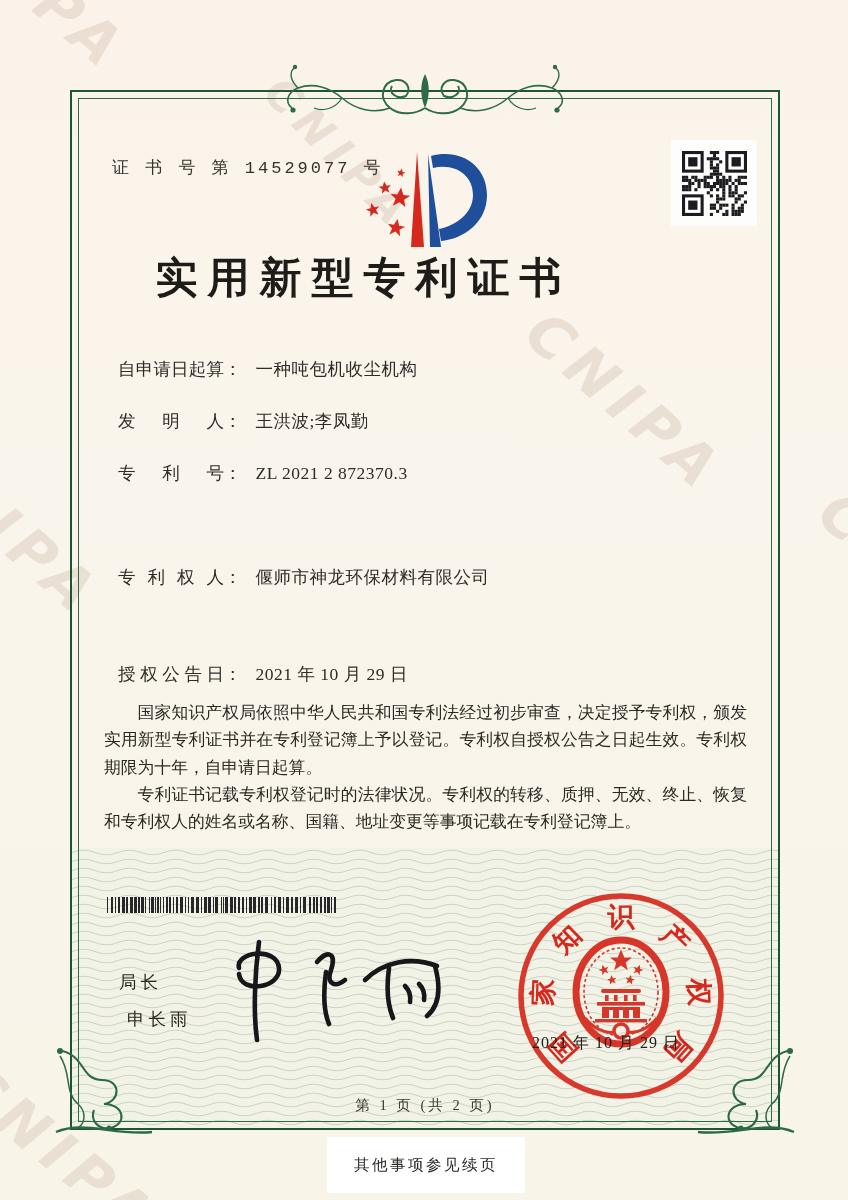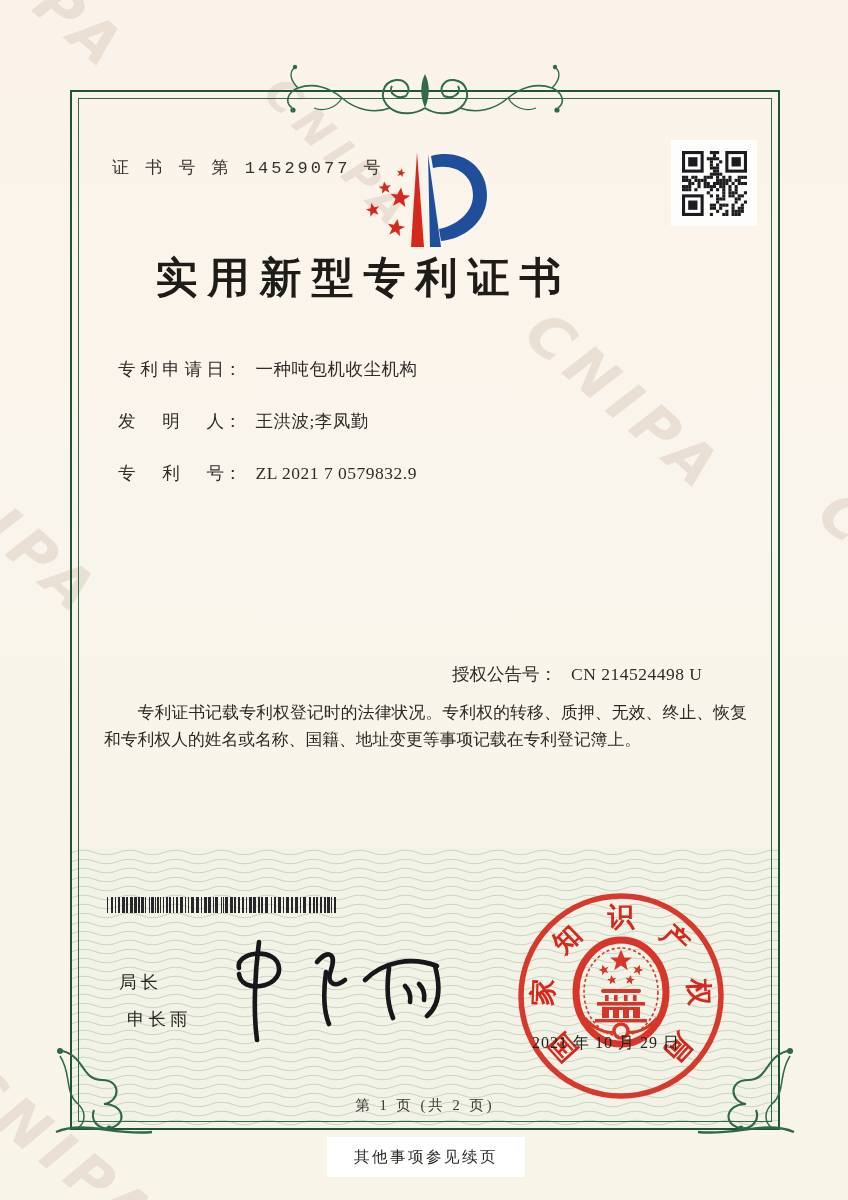--- a/index.html
+++ b/index.html
@@ -31,21 +31,21 @@
   .flabel2{display:inline-block;vertical-align:bottom;}
   .fvalue{display:inline-block;margin-left:14px;letter-spacing:.5px;}
   
   .bodytext{position:absolute;left:104px;top:699px;width:643px;font-size:16.8px;line-height:27.3px;text-align:justify;color:#2b2824;}
   .bodytext p{margin:0;text-indent:2em;}
   
   .role{position:absolute;left:119px;top:970px;font-size:17.5px;letter-spacing:4px;color:#2b2824;}
   .signname{position:absolute;left:127px;top:1007px;font-size:17.5px;letter-spacing:4px;color:#2b2824;}
   .pageno{position:absolute;left:70px;top:1096px;width:710px;text-align:center;font-size:14.5px;letter-spacing:3px;color:#3a3733;}
   .notebox{
-    position:absolute;left:327px;top:1137px;width:198px;height:40px;background:#ffffff;
+    position:absolute;left:327px;top:1137px;width:198px;height:56px;background:#ffffff;
     display:flex;align-items:center;justify-content:center;font-size:15.5px;letter-spacing:2.5px;color:#2b2824;
   }
   
   .seal{position:absolute;left:516px;top:890px;width:210px;height:214px;}
   .seal-char{
     position:absolute;left:90px;top:90px;width:30px;height:30px;line-height:30px;text-align:center;
     font-size:27px;font-weight:700;color:#d5291d;
   }
   .sealdate{position:absolute;left:532px;top:1033px;font-size:16px;letter-spacing:1px;color:#201e1c;white-space:nowrap;}
   .sig{position:absolute;left:213px;top:928px;}
@@ -259,33 +259,37 @@
         <rect x="48" y="6" width="9" height="9" fill="#1c1c20"></rect>
         <rect x="0" y="42" width="21" height="21" fill="#1c1c20"></rect>
         <rect x="3" y="45" width="15" height="15" fill="#fff"></rect>
         <rect x="6" y="48" width="9" height="9" fill="#1c1c20"></rect>
       </svg>
   </div>
 
   <div class="title">实用新型专利证书</div>
 
   <div class="frow" style="top:357px">
-    <span class="flabel">专利申请日</span><span>：</span><span class="fvalue">一种吨包机收尘机构</span>
+    <span class="flabel">自申请日起算</span><span>：</span><span class="fvalue">一种吨包机收尘机构</span>
   </div>
   <div class="frow" style="top:409px">
     <span class="flabel">发明人</span><span>：</span><span class="fvalue">王洪波;李凤勤</span>
   </div>
   <div class="frow" style="top:461px">
-    <span class="flabel">专利号</span><span>：</span><span class="fvalue">ZL 2021 7 0579832.9</span>
-  </div>
-  <div class="frow" style="top:662px;left:452px">
-    <span class="flabel2">授权公告号</span><span>：</span><span class="fvalue">CN 214524498 U</span>
+    <span class="flabel">专利号</span><span>：</span><span class="fvalue">ZL 2021 2 872370.3</span>
+  </div>
+  <div class="frow" style="top:565px">
+    <span class="flabel">专利权人</span><span>：</span><span class="fvalue">偃师市神龙环保材料有限公司</span>
+  </div>
+  <div class="frow" style="top:662px">
+    <span class="flabel">授权公告日</span><span>：</span><span class="fvalue">2021 年 10 月 29 日</span>
   </div>
 
   <div class="bodytext">
+    <p>国家知识产权局依照中华人民共和国专利法经过初步审查，决定授予专利权，颁发实用新型专利证书并在专利登记簿上予以登记。专利权自授权公告之日起生效。专利权期限为十年，自申请日起算。</p>
     <p>专利证书记载专利权登记时的法律状况。专利权的转移、质押、无效、终止、恢复和专利权人的姓名或名称、国籍、地址变更等事项记载在专利登记簿上。</p>
   </div>
 
   <svg class="abs" style="left:107px;top:897px;" id="barcode" width="232" height="16">
       <rect x="0" y="0" width="1" height="16" fill="#26262b"></rect>
       <rect x="4" y="0" width="2" height="16" fill="#26262b"></rect>
       <rect x="8" y="0" width="1" height="16" fill="#26262b"></rect>
       <rect x="11" y="0" width="2" height="16" fill="#26262b"></rect>
       <rect x="15" y="0" width="3" height="16" fill="#26262b"></rect>
       <rect x="19" y="0" width="2" height="16" fill="#26262b"></rect>

